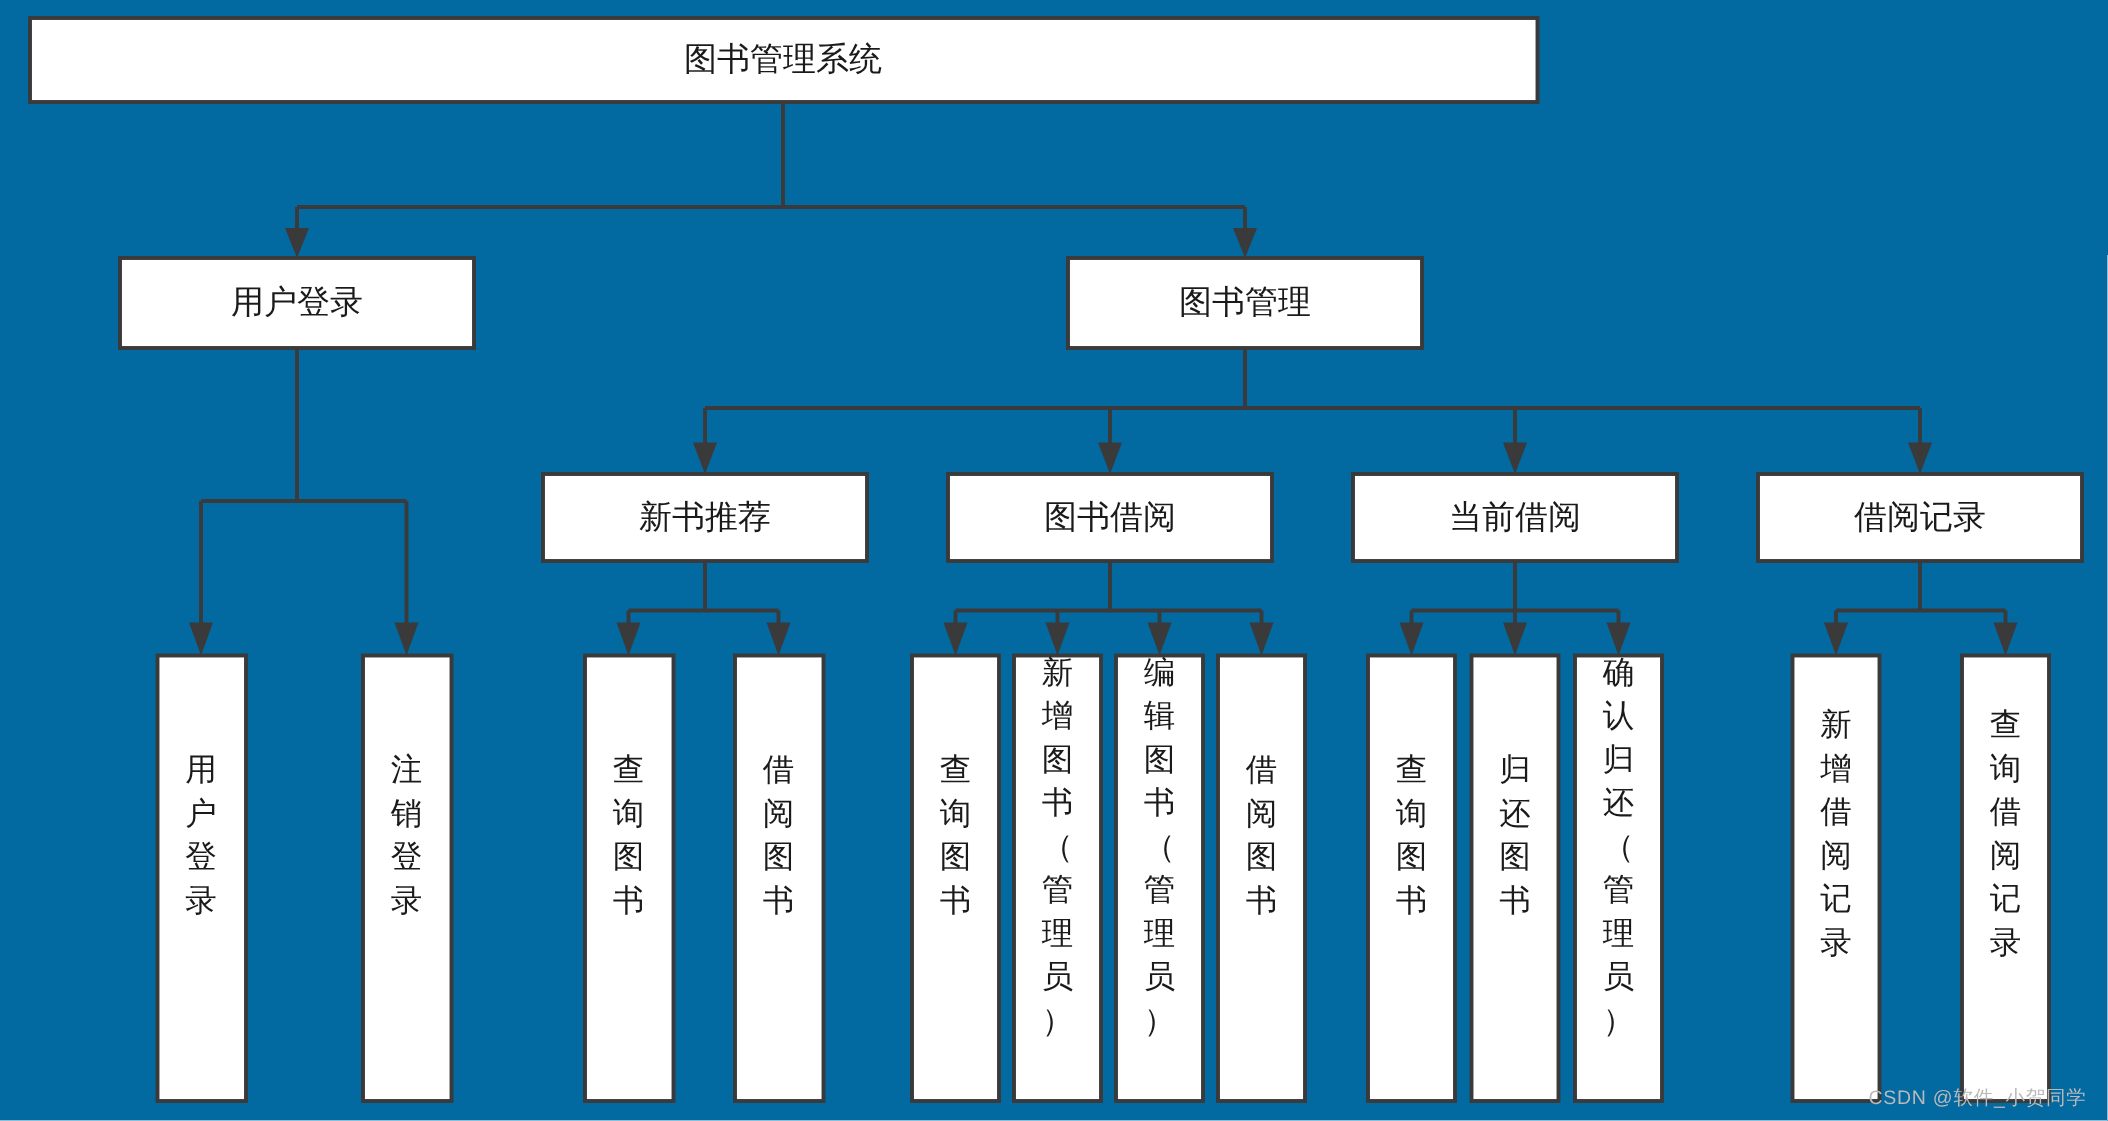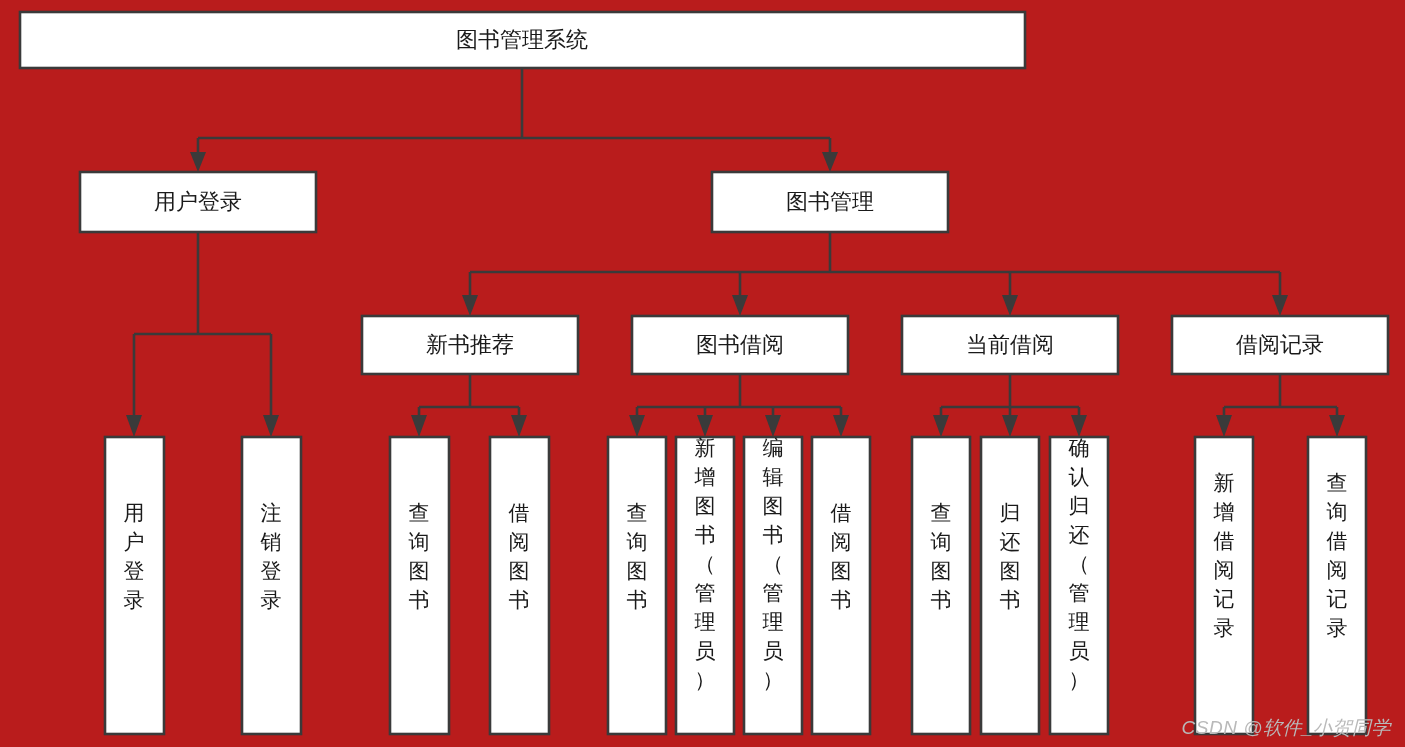--- a/index.html
+++ b/index.html
@@ -8,21 +8,21 @@
     padding: 0;
     background: #ffffff;
   }
   body {
     font-family: "Liberation Sans", "DejaVu Sans", sans-serif;
   }
   #diagram-root {
     position: relative;
     width: 1405px;
     height: 747px;
-    background: #b91c1c;
+    background: #0369a1;
     overflow: hidden;
   }
   svg#diagram-svg {
     position: absolute;
     left: 0;
     top: 0;
     width: 1405px;
     height: 747px;
     display: block;
   }
@@ -52,26 +52,25 @@
     font-family: "Liberation Sans", "DejaVu Sans", sans-serif;
     font-size: 21px;
     fill: #1a1a1a;
     text-anchor: middle;
   }
   .watermark {
     position: absolute;
     right: 14px;
     bottom: 6px;
     font-family: "Liberation Sans", "DejaVu Sans", sans-serif;
-    font-size: 19px;
+    font-size: 13px;
     color: #b9b9b9;
     white-space: nowrap;
     letter-spacing: 0.5px;
     pointer-events: none;
-    font-style: italic;
   }
 </style>
 </head>
 <body>
 
 <div id="diagram-root">
 
   <svg id="diagram-svg" viewBox="0 0 1405 747" xmlns="http://www.w3.org/2000/svg">
 
     <defs>

